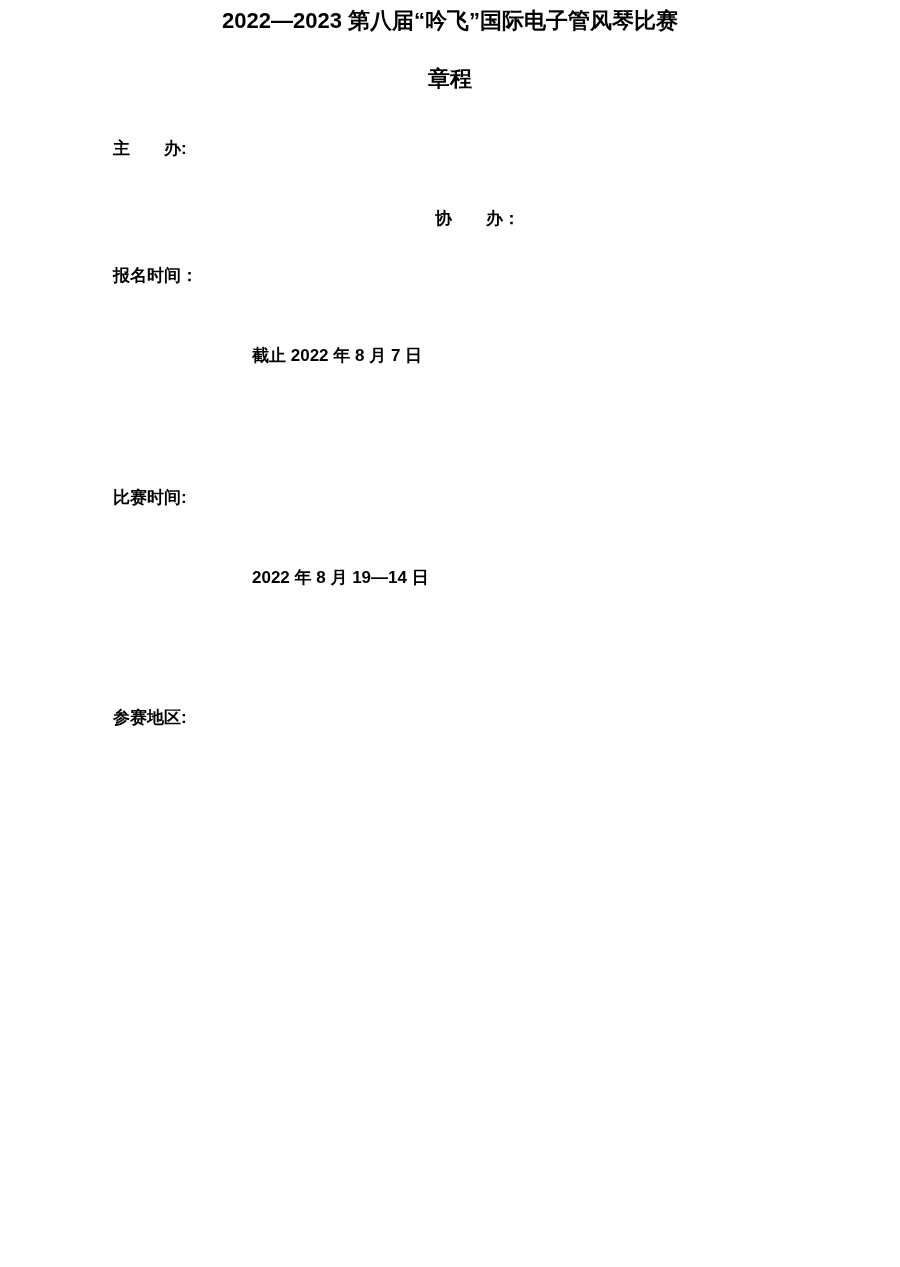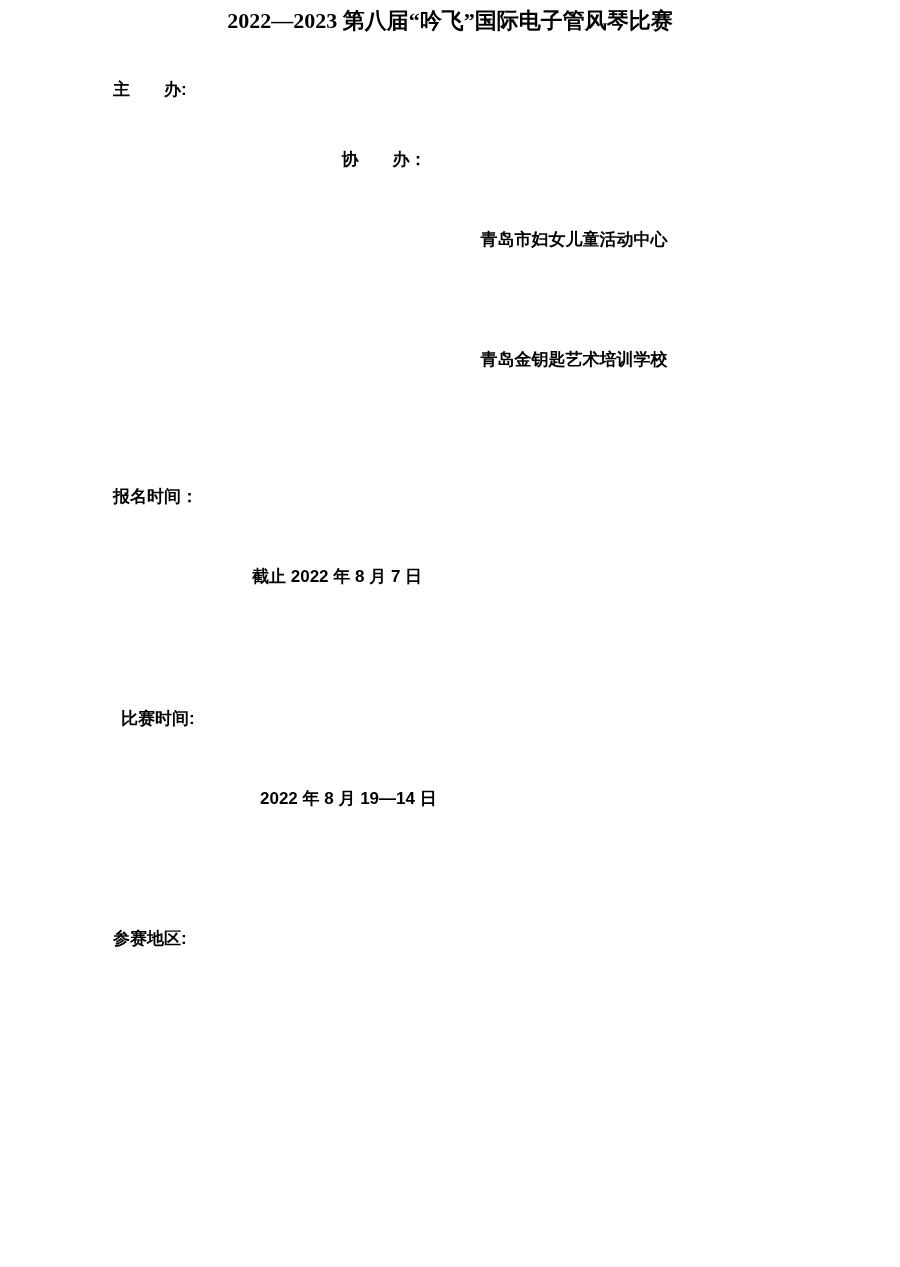--- a/index.html
+++ b/index.html
@@ -14,56 +14,53 @@
     box-sizing: border-box;
     padding: 6px 4px 0 4px;
     overflow: hidden;
   }
   .title-line {
     text-align: center;
     font-weight: 700;
     font-size: 22px;
     line-height: 1.2;
   }
-  .title-1 { margin-top: 2px; font-family: Liberation Serif, serif; }
+  .title-1 { margin-top: 2px; }
   .title-2 { margin-top: 31px; }
   .title-3 { margin-top: 32px; }
 
   .info-block {
     margin-top: 36px;
     margin-left: 109px;
     font-weight: 700;
     font-size: 17px;
   }
   .info-row { display: flex; line-height: 40px; }
   .info-label { width: 139px; flex-shrink: 0; white-space: pre; }
   .info-values { white-space: pre-wrap; }
   .row-0 { margin-bottom: 30px; flex-direction: column; }
   .row-1 { margin-bottom: 17px; justify-content: center; }
   .row-2 { margin-bottom: 22px; }
-  .row-3 { margin-bottom: 20px; margin-left: 8px; }
+  .row-3 { margin-bottom: 20px; }
   .row-4 { margin-bottom: 0; }
 </style>
 </head>
 <body>
 
 <div class="page">
 
   <div class="title-line title-1">2022—2023 第八届“吟飞”国际电子管风琴比赛</div>
+  <div class="title-line title-3">章程</div>
 
   <div class="info-block">
     <div class="info-row row-0">
       <div class="info-label">主　　办:</div>
     </div>
     <div class="info-row row-1">
       <div class="info-label">协　　办：</div>
-      <div class="info-values">
-        <div>青岛市妇女儿童活动中心</div>
-        <div>青岛金钥匙艺术培训学校</div>
-      </div>
     </div>
     <div class="info-row row-2">
       <div class="info-label">报名时间：</div>
       <div class="info-values">
         <div>截止 2022 年 8 月 7 日</div>
       </div>
     </div>
     <div class="info-row row-3">
       <div class="info-label">比赛时间:</div>
       <div class="info-values">

